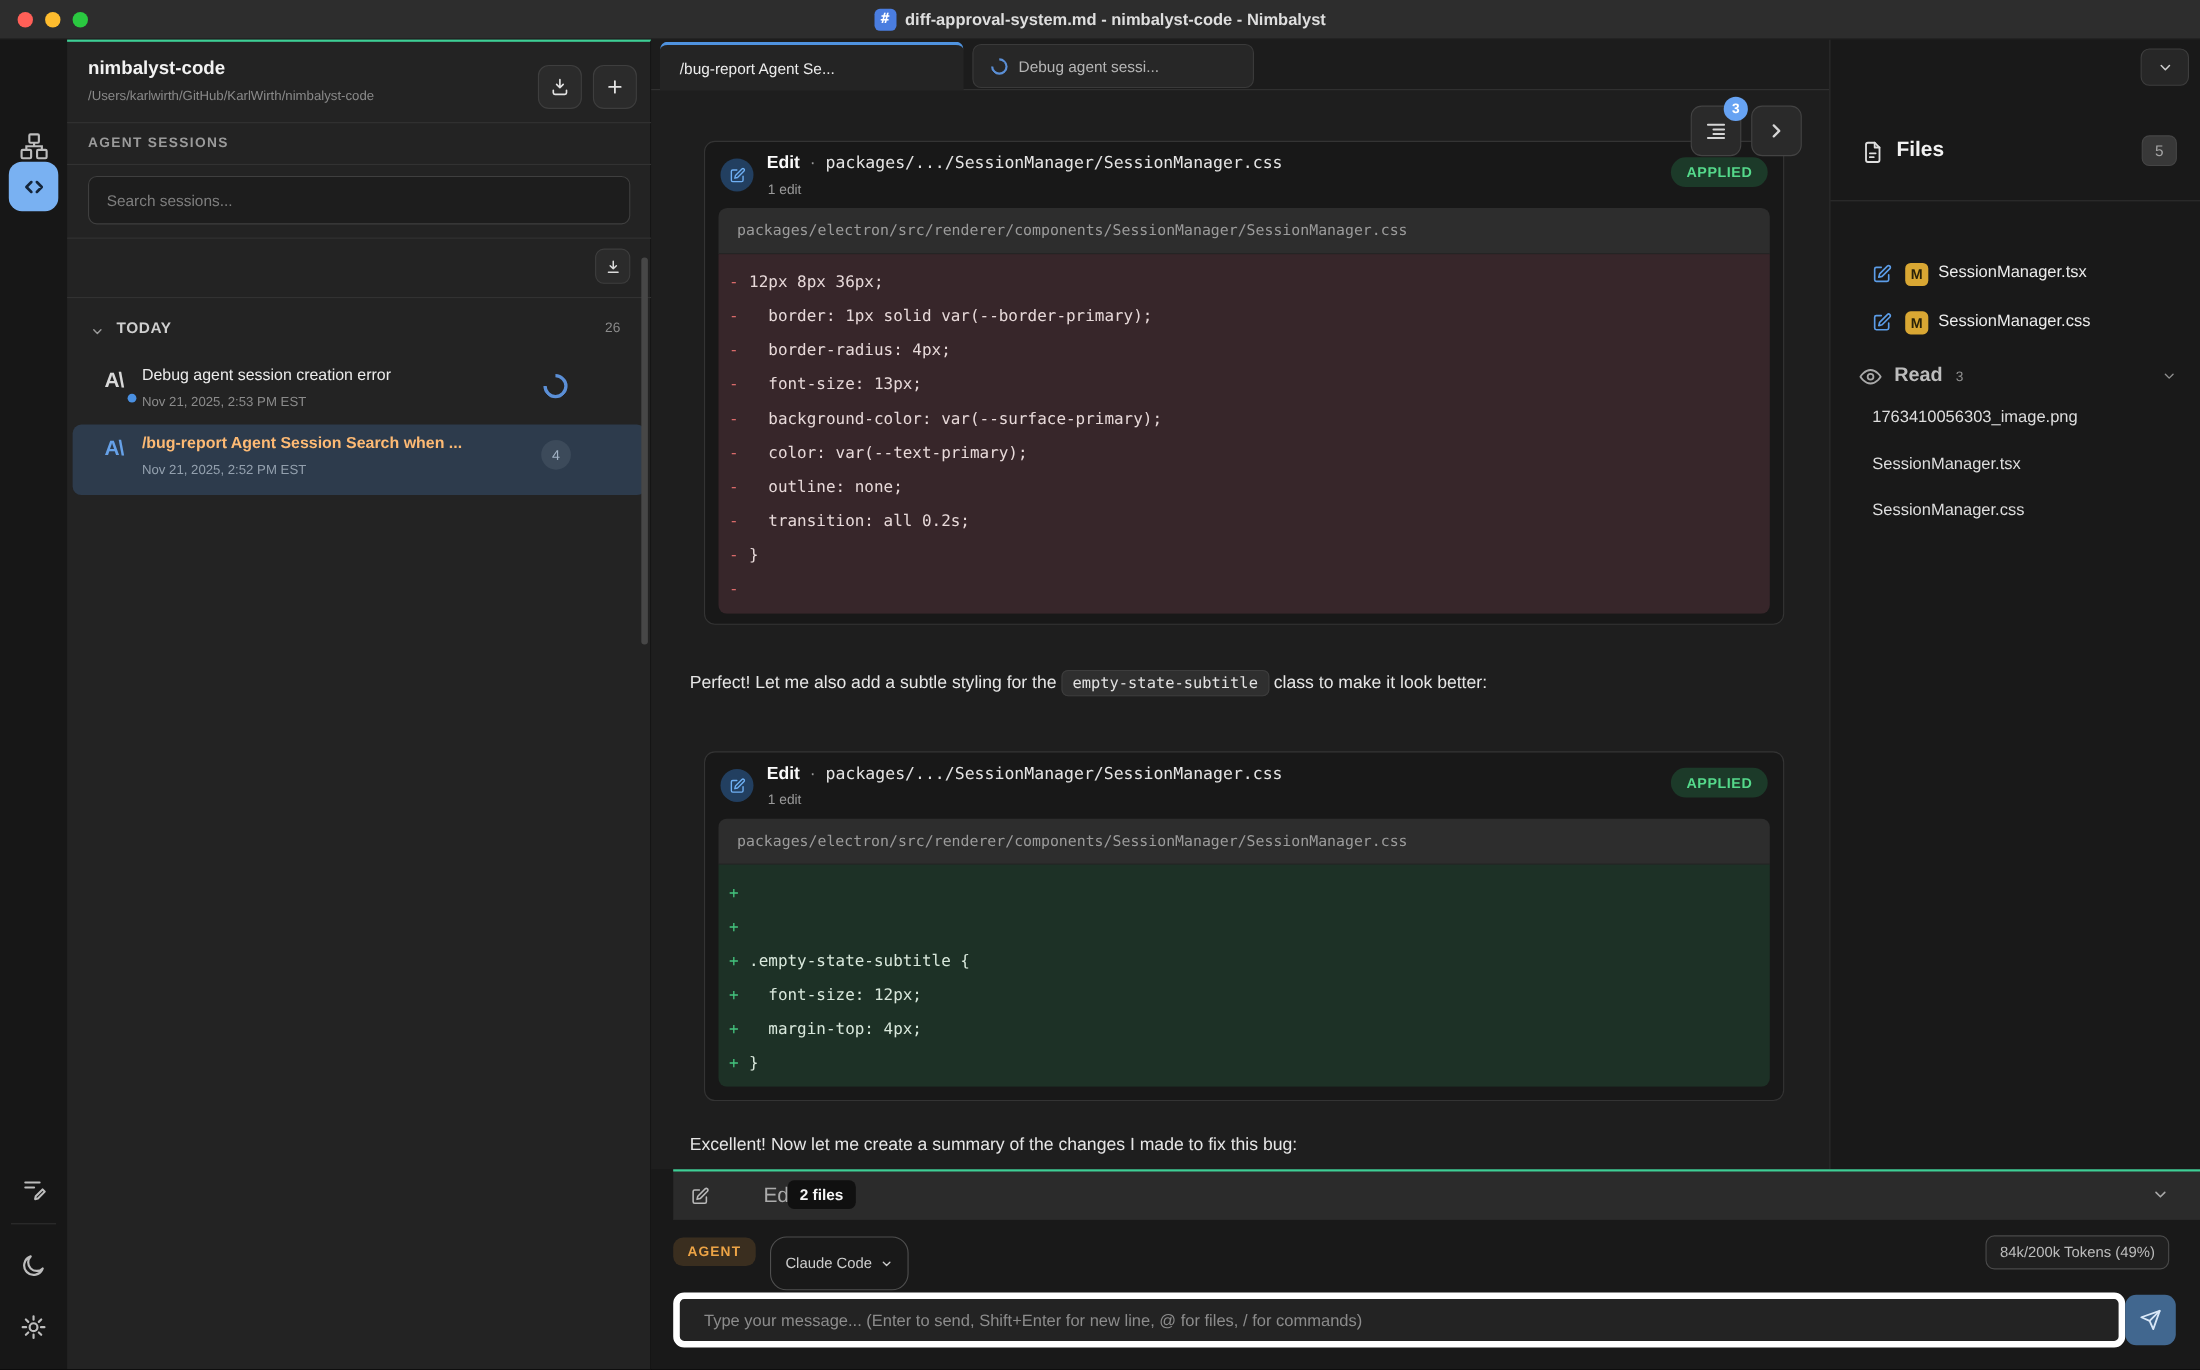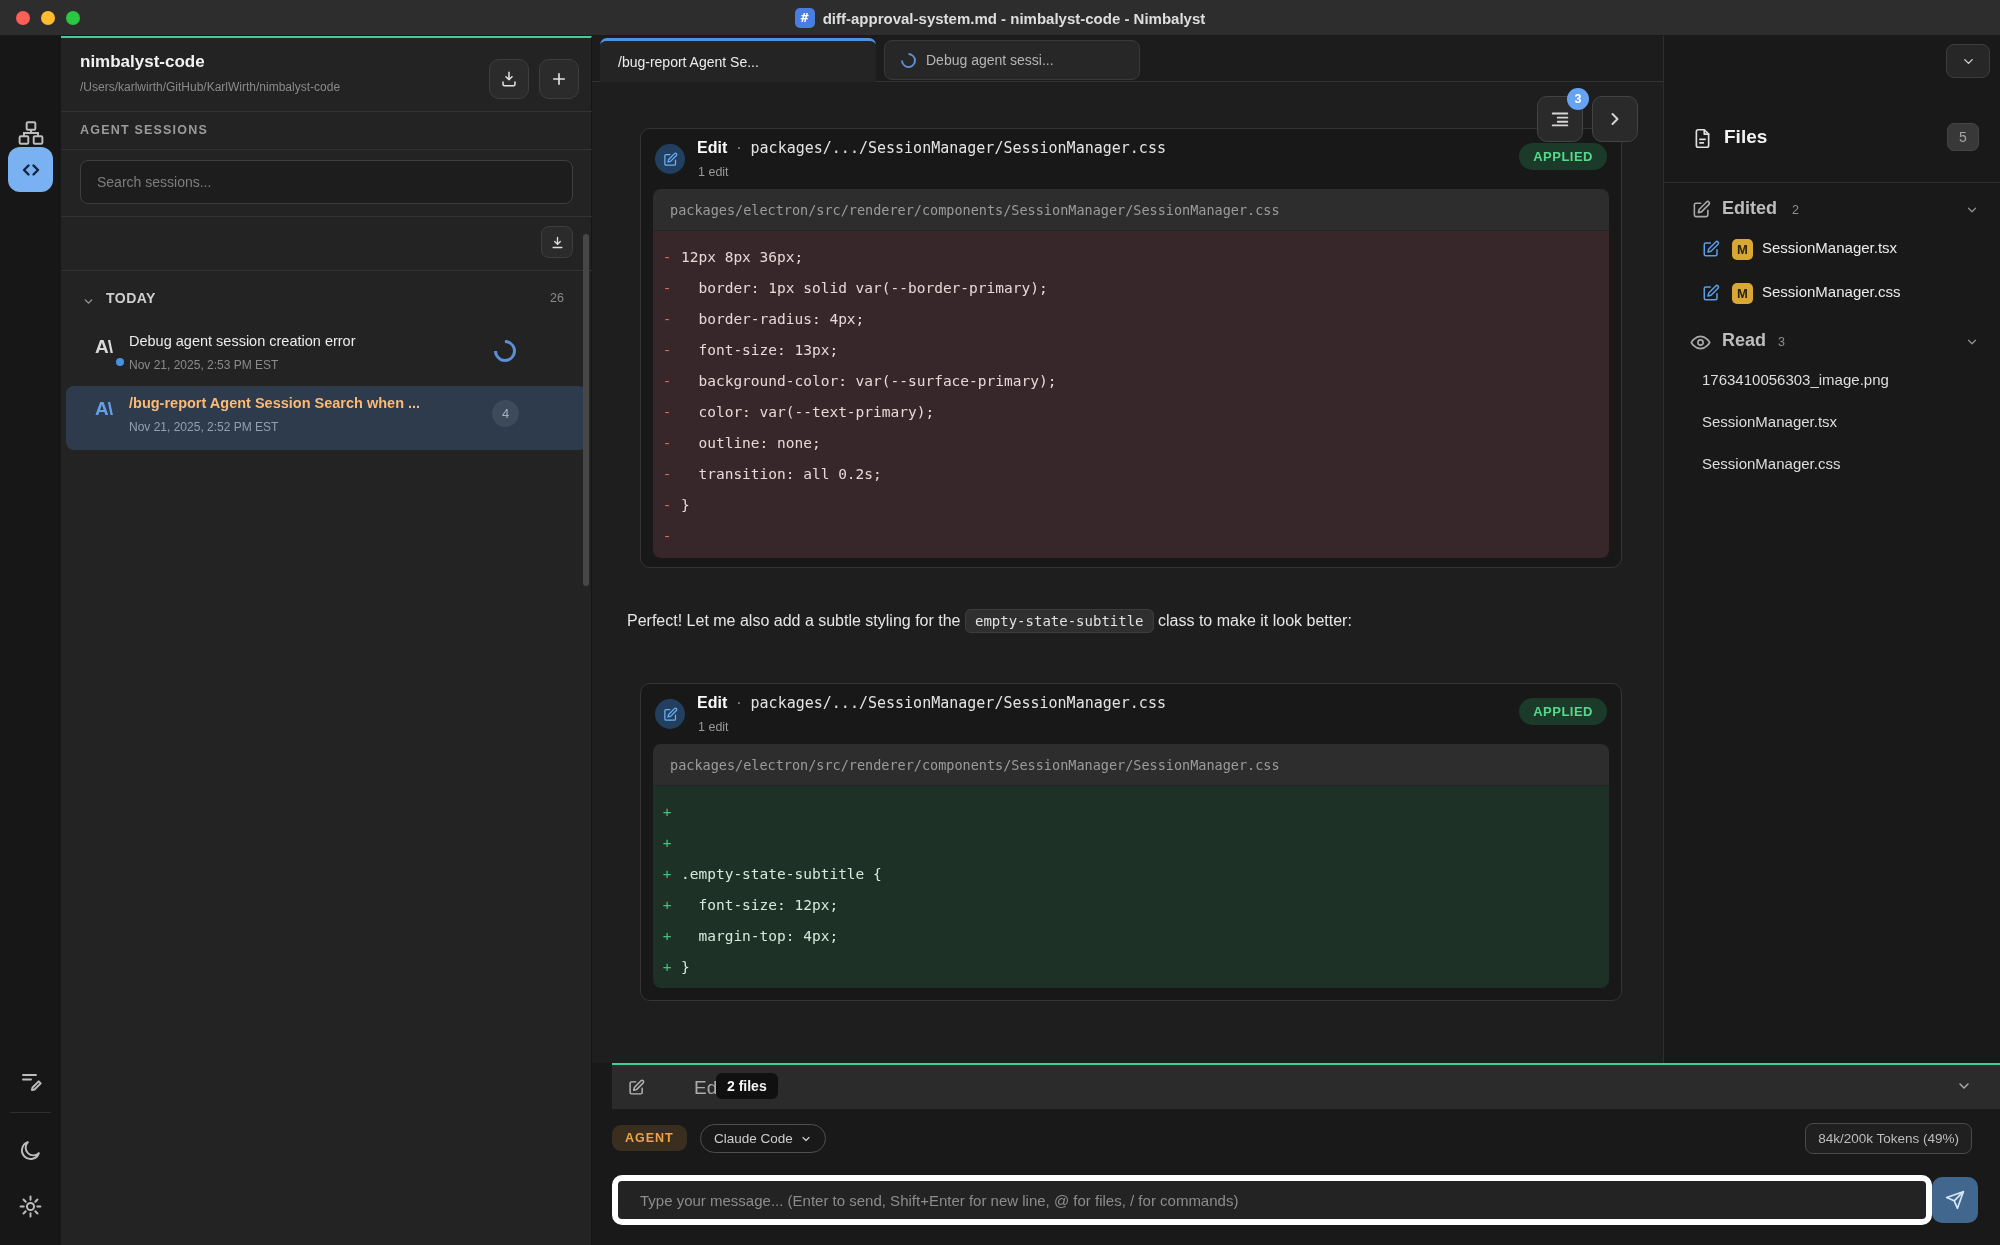--- a/index.html
+++ b/index.html
@@ -120,21 +120,21 @@
   .read-item { position:absolute; left:38px; width:290px; height:30px; font-size:15px; color:#dedede; }
 
   
   .bottom { position:absolute; left:592px; top:1063px; width:1408px; height:182px; background:#191919; }
   .edited-bar { position:absolute; left:20px; right:0; top:0; height:46px; background:#2b2b2b; border-top:2px solid #3ecf96; }
   .edited-bar .eico { position:absolute; left:16px; top:14px; color:#b9b9b9; }
   .edited-label { position:absolute; left:44px; top:12px; font-size:19px; color:#ababab;margin-left:38px; }
   .files-chip { position:absolute; left:104px; top:8px; background:#101010; border-radius:6px; padding:5px 11px; font-size:14px; font-weight:700; color:#f5f5f5; }
   .edited-chevron { position:absolute; right:28px; top:13px; color:#a8a8a8; }
   .agent-badge { position:absolute; left:20px; top:62px; background:rgba(237,164,70,0.16); border-radius:9px; padding:6px 13px; font-size:12.5px; font-weight:700; letter-spacing:1px; color:#eda446; }
-  .model-pill { position:absolute; left:108px; top:61px; border:1px solid #4f4f4f; border-radius:15px; padding:6px 13px; font-size:13.5px; color:#cdcdcd; display:flex; align-items:center; gap:7px; }
+  .model-pill { position:absolute; left:108px; top:61px; border:1px solid #4f4f4f; border-radius:15px; padding:16px 13px; font-size:13.5px; color:#cdcdcd; display:flex; align-items:center; gap:7px; }
   .tokens-pill { position:absolute; right:28px; top:60px; border:1px solid #4a4a4a; border-radius:8px; padding:7px 12px; font-size:13.5px; color:#bdbdbd; background:#202020; }
   .msg-input { position:absolute; left:20px; top:112px; width:1320px; height:50px; border-radius:10px; background:#232323; border:6px solid #ffffff; }
   .msg-input input { width:100%; height:100%; background:transparent; border:none; outline:none; color:#d6d6d6; font-size:15px; padding:0 22px; font-family:"Liberation Sans",sans-serif; }
   .msg-input input::placeholder { color:#8c8c8c; }
   .send-btn { position:absolute; right:22px; top:114px; width:46px; height:46px; border-radius:10px; background:#41678f; display:flex; align-items:center; justify-content:center; color:#d8e7f7; }
 </style>
 </head>
 <body>
 
 <div class="window">
@@ -359,20 +359,23 @@
                 <span class="dtext">  margin-top: 4px;</span>
               </div>
             <div class="drow">
                 <span class="dmark">+</span>
                 <span class="dtext">}</span>
               </div>
           </div>
         </div>
       </div>
 
+      <div class="para p2">
+        <span>Excellent! Now let me create a summary of the changes I made to fix this bug:</span>
+      </div>
 
       <div class="float-btn outline-btn">
         <svg width="22" height="22" viewBox="0 0 24 24" fill="none" stroke="currentColor" stroke-width="2" stroke-linecap="round">
             <path d="M4 6h16M9.5 10.5H20M9.5 15H20M4 19h16"></path>
           </svg>
         <span class="blue-badge">3</span>
       </div>
       <div class="float-btn next-btn">
         <svg width="20" height="20" viewBox="0 0 24 24" fill="none" stroke="currentColor" stroke-width="2.4" stroke-linecap="round" stroke-linejoin="round">
             <path d="m9 6 6 6-6 6"></path>
@@ -393,35 +396,20 @@
         <svg width="21" height="21" viewBox="0 0 24 24" fill="none" stroke="currentColor" stroke-width="1.9" stroke-linecap="round" stroke-linejoin="round">
             <path d="M14 2H7a2 2 0 0 0-2 2v16a2 2 0 0 0 2 2h10a2 2 0 0 0 2-2V7z"></path>
             <path d="M14 2v5h5M9 13h6M9 17h4"></path>
           </svg>
       </span>
       <span class="files-title">Files</span>
       <span class="count-key">5</span>
     </div>
     <div class="rb-div"></div>
 
-    <div class="sec-head" style="top:160px;">
-      <span class="sico">
-        <svg width="19" height="19" viewBox="0 0 24 24" fill="none" stroke="currentColor" stroke-width="2" stroke-linecap="round" stroke-linejoin="round">
-            <path d="M11 4H5a2 2 0 0 0-2 2v13a2 2 0 0 0 2 2h13a2 2 0 0 0 2-2v-6"></path>
-            <path d="M18.4 2.6a2.1 2.1 0 0 1 3 3L12 15l-4 1 1-4z"></path>
-          </svg>
-      </span>
-      <span class="sec-label">Edited</span>
-      <span class="sec-count" style="left:128px;">2</span>
-      <span class="sec-chevron">
-        <svg width="14" height="14" viewBox="0 0 24 24" fill="none" stroke="currentColor" stroke-width="2.2" stroke-linecap="round" stroke-linejoin="round">
-            <path d="m6 9 6 6 6-6"></path>
-          </svg>
-      </span>
-    </div>
 
     <div class="file-item" style="top:198px;">
       <span class="edit-ic">
         <svg width="18" height="18" viewBox="0 0 24 24" fill="none" stroke="currentColor" stroke-width="2" stroke-linecap="round" stroke-linejoin="round">
             <path d="M11 4H5a2 2 0 0 0-2 2v13a2 2 0 0 0 2 2h13a2 2 0 0 0 2-2v-6"></path>
             <path d="M18.4 2.6a2.1 2.1 0 0 1 3 3L12 15l-4 1 1-4z"></path>
           </svg>
       </span>
       <span class="m-badge">M</span>
       <span class="file-name">SessionManager.tsx</span>

